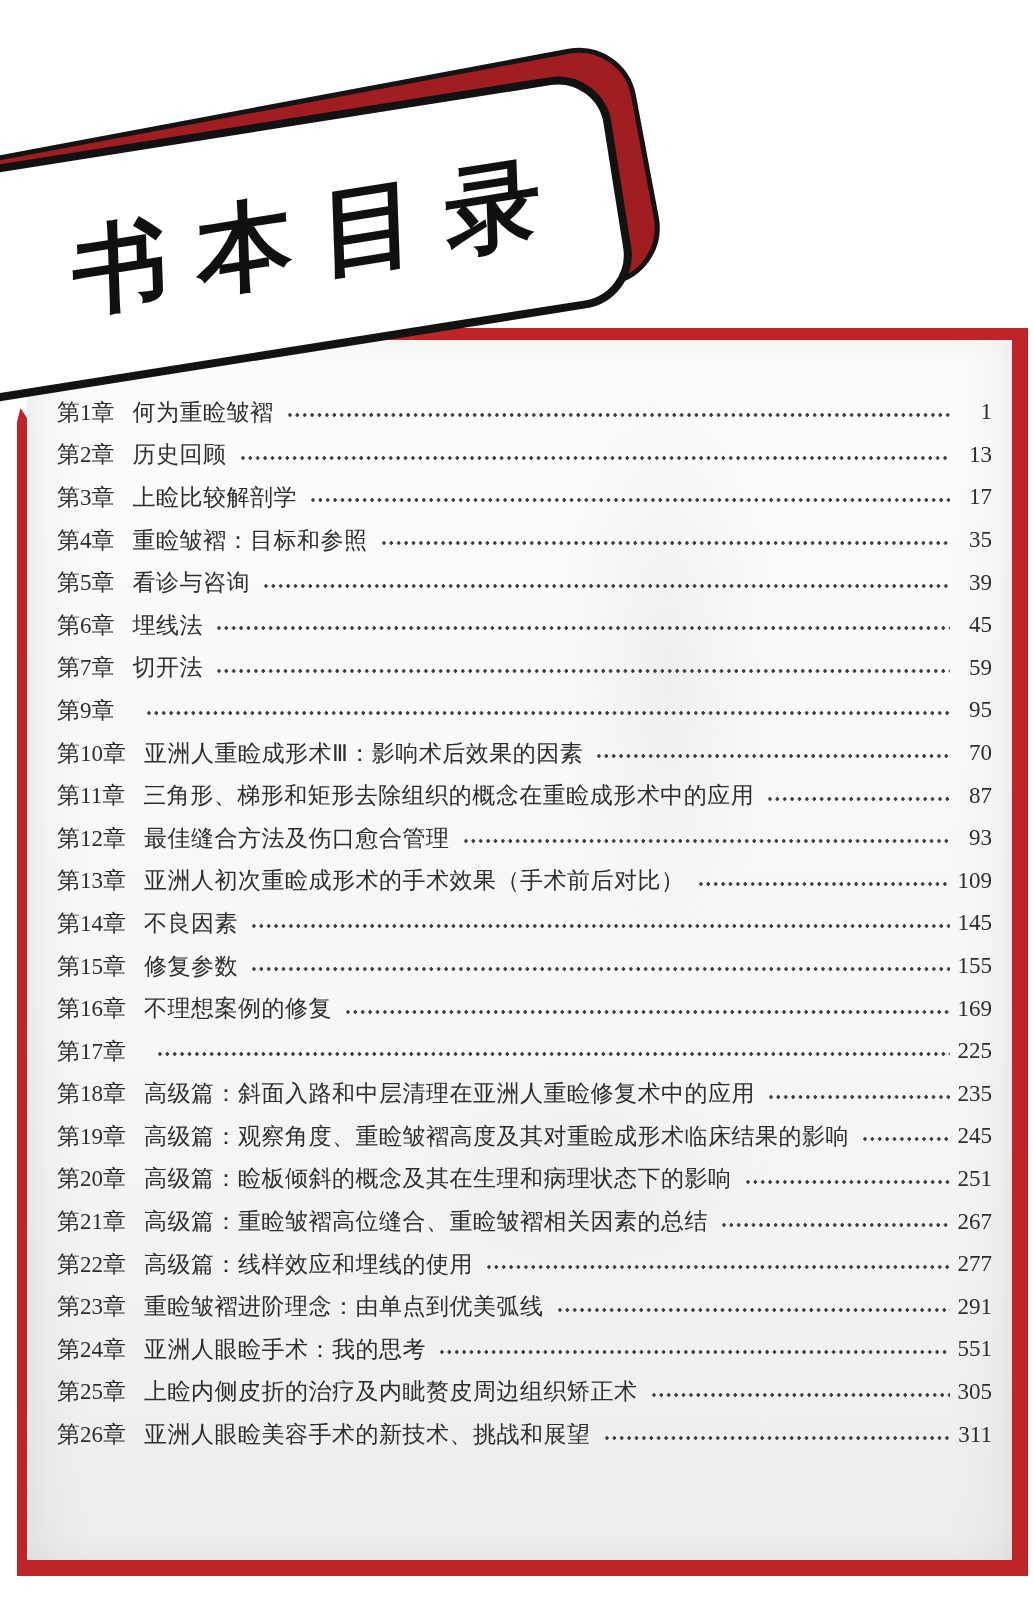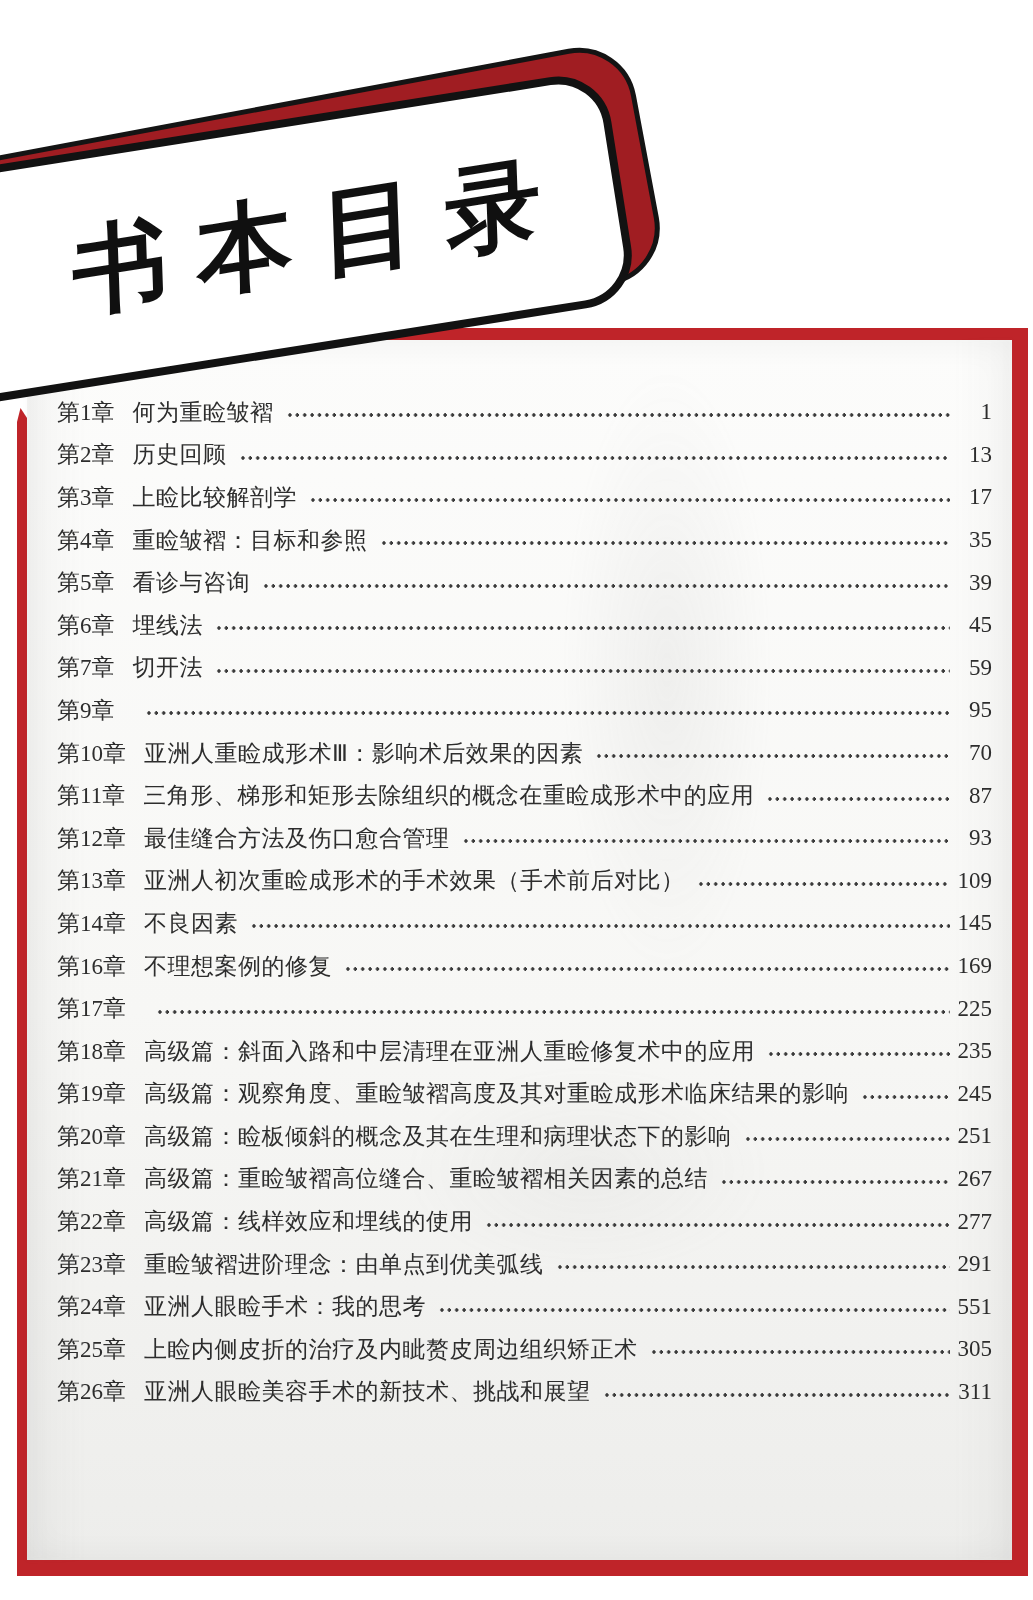--- a/index.html
+++ b/index.html
@@ -172,20 +172,26 @@
     <span class="page">109</span>
   </div>
 
   <div class="toc-row">
     <span class="ch">第14章</span>
     <span class="title">不良因素</span>
     <span class="leader"></span>
     <span class="page">145</span>
   </div>
 
+  <div class="toc-row">
+    <span class="ch">第15章</span>
+    <span class="title">修复参数</span>
+    <span class="leader"></span>
+    <span class="page">155</span>
+  </div>
 
   <div class="toc-row">
     <span class="ch">第16章</span>
     <span class="title">不理想案例的修复</span>
     <span class="leader"></span>
     <span class="page">169</span>
   </div>
 
   <div class="toc-row">
     <span class="ch">第17章</span>

